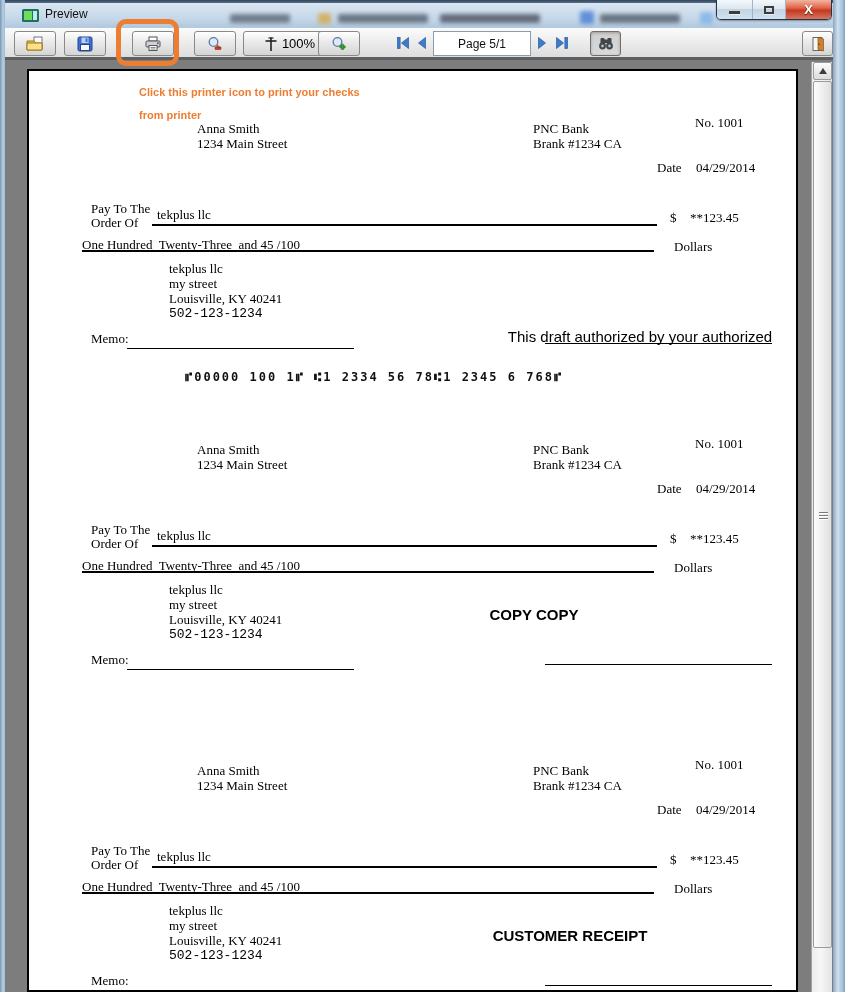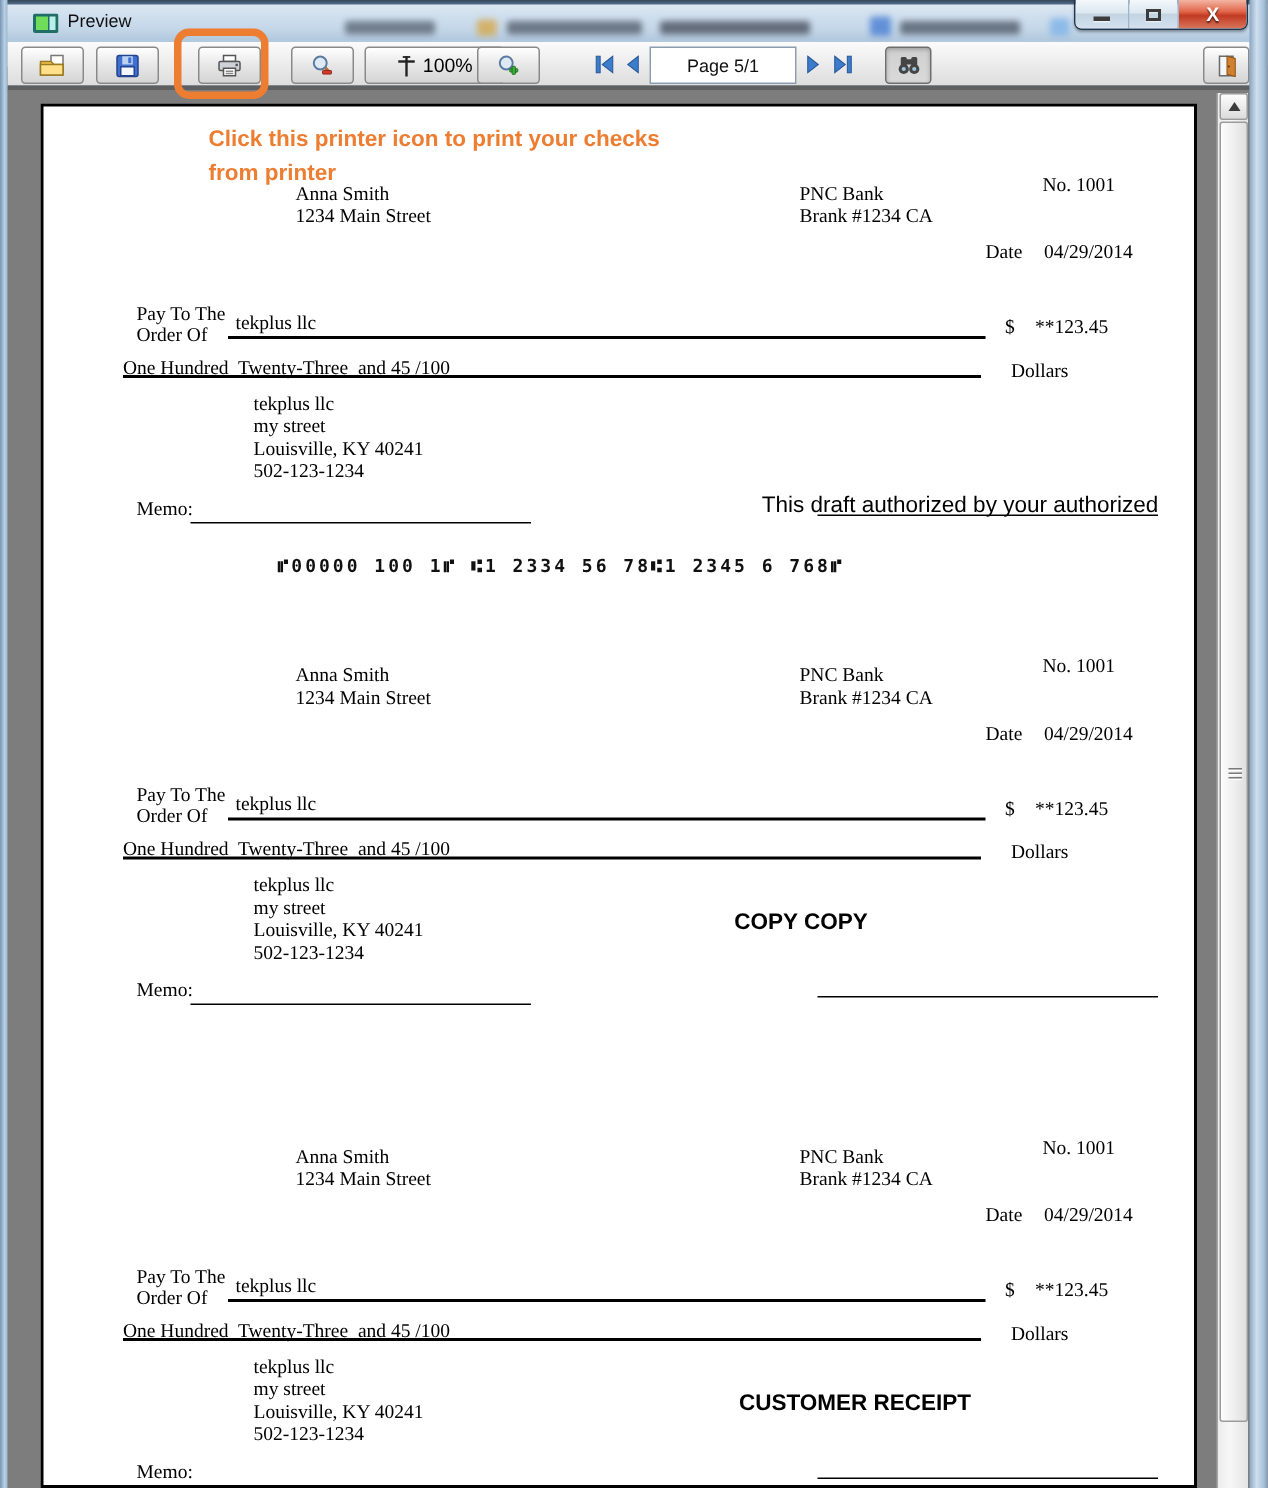--- a/index.html
+++ b/index.html
@@ -82,32 +82,32 @@
   .c-payto1       { left:62px;  top:130px; }
   .c-payto2       { left:62px;  top:144px; }
   .c-payee        { left:128px; top:136px; }
   .c-payee-line   { left:123px; top:153px; width:505px; border-top-width:2px; }
   .c-dollar       { left:641px; top:139px; }
   .c-amount       { left:661px; top:139px; }
   .c-words        { left:53px;  top:166px; }
   .c-words-line   { left:53px;  top:179px; width:572px; border-top-width:2px; }
   .c-dollars      { left:645px; top:168px; }
   .c-paddr1 { left:140px; top:190px; } .c-paddr2 { left:140px; top:205px; }
-  .c-paddr3 { left:140px; top:220px; } .c-paddr4 { left:140px; top:235px; }
+  .c-paddr3 { left:140px; top:220px; } .c-paddr4 { left:140px; top:235px;font-family:Liberation Mono, monospace; }
   .c-memo         { left:62px;  top:260px; }
   .c-memo-line    { left:98px;  top:277px; width:227px; }
   .c-right-line   { left:516px; top:272px; width:227px; }
   .c-stamp2line   { left:436px; top:221px; width:350px; text-align:center; }
   .c-stamp2line .s1 { font-size:15px; display:block; }
   .c-stamp2line .s2 { font-size:15px; font-weight:bold; display:block; margin-top:4px; }
   .c-stamp-single { top:214px; width:350px; text-align:center; font-size:15px; font-weight:bold; }
   .c-micr { left:156px; top:299px; font-family:"DejaVu Sans Mono", monospace; font-size:12px;
     font-weight:bold; letter-spacing:2px; white-space:pre; color:#111; }
 
-  #annotation-text { left:110px; top:10px; width:420px; font-size:15px; font-weight:bold;
+  #annotation-text { left:110px; top:10px; width:420px; font-size:11px; font-weight:bold;
     line-height:23px; color:#ed7d31; font-family:"Liberation Sans", sans-serif; }
   #print-highlight { position:absolute; left:116px; top:19px; width:63px; height:47px;
     border:5px solid #ed7d31; border-radius:10px; z-index:50; }
 </style>
 </head>
 <body>
 
 <div id="window">
 
   <div id="titlebar">

